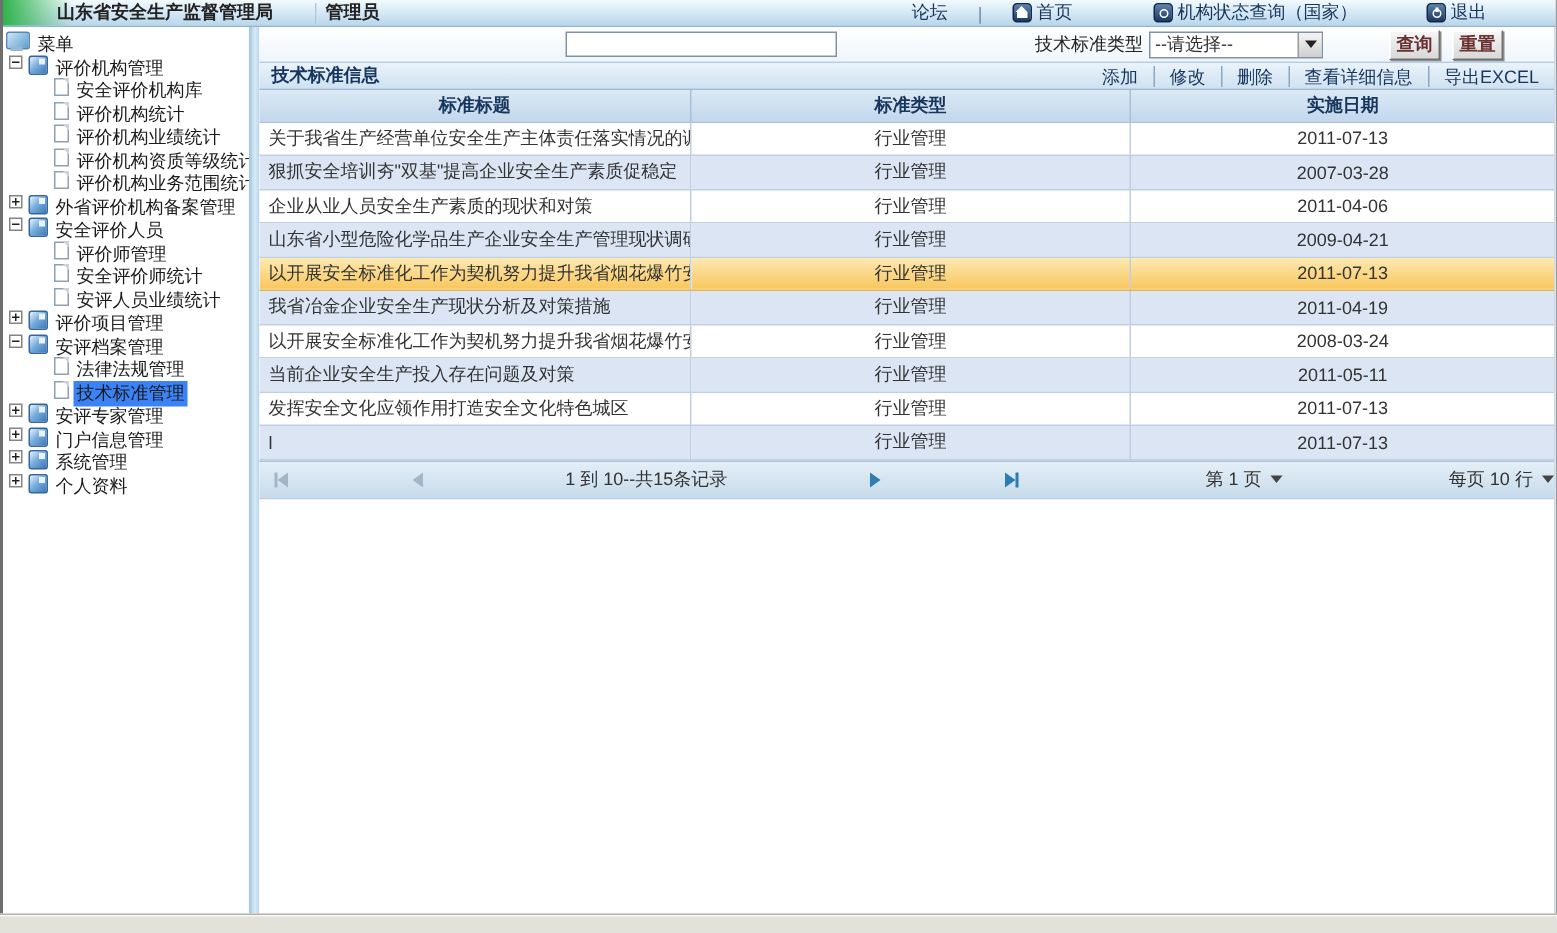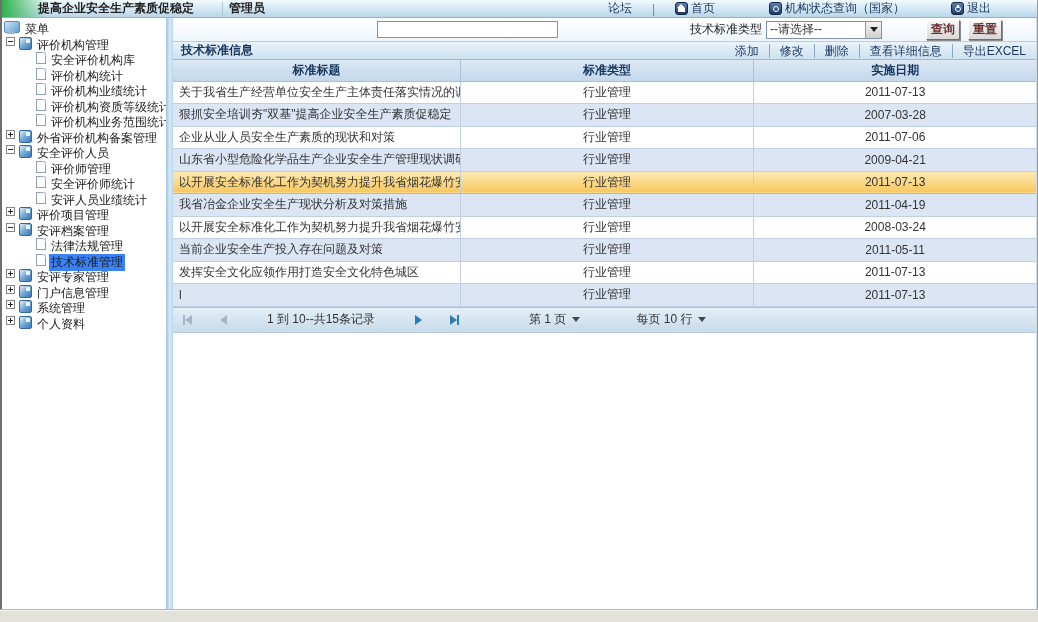--- a/index.html
+++ b/index.html
@@ -73,21 +73,21 @@
   .grid th { height:21px; background:linear-gradient(to bottom,#dce9f5,#c3d7ec); color:#17365d; font-weight:bold; border:1px solid #a8c0dc; border-top:none; text-align:center; }
   .grid th:first-child { border-left:none; } .grid th:last-child { border-right:none; }
   .grid td { height:22.5px; border:1px solid #c0cfe2; padding:0 6px; overflow:hidden; white-space:nowrap; }
   .grid td:first-child { border-left:none; text-align:left; }
   .grid td:last-child { border-right:none; }
   .grid td.c { text-align:center; }
   .grid tr.alt td { background:#dbe5f4; }
   .grid tr.sel td { background:linear-gradient(to bottom,#fdeab4 0%,#f9c75e 100%); border-top:1px solid #e3b34e; border-bottom:1px solid #e3b34e; }
 
   
-  .pager { height:26px; flex:0 0 26px; background:linear-gradient(to bottom,#e4eff7 0%,#c7dbeb 100%); border-top:1px solid #a9c4da; border-bottom:1px solid #b9cfe0; display:flex; align-items:center; color:#333; }
+  .pager { height:26px; flex:0 0 26px; background:linear-gradient(to bottom,#e4eff7 0%,#c7dbeb 100%); border-top:1px solid #a9c4da; border-bottom:1px solid #b9cfe0; display:flex; align-items:center; color:#333;justify-content:space-between; }
   .pg-ic { display:inline-flex; align-items:center; cursor:pointer; margin:0 14px; }
   .t-left { width:0;height:0;border-top:5px solid transparent;border-bottom:5px solid transparent;border-right:7px solid #a4b6c6; }
   .t-right { width:0;height:0;border-top:5px solid transparent;border-bottom:5px solid transparent;border-left:7px solid #2d7db5; }
   .bar-g { width:2px; height:10px; background:#a4b6c6; } .bar-b { width:2px; height:10px; background:#2d7db5; }
   .pg-first { margin-left:10px; }
   .pg-text { margin:0 26px; }
   .pg-drop { display:flex; align-items:center; gap:6px; cursor:pointer; margin-left:56px; }
   .pg-drop .tri-down { border-top-color:#444; }
 
   .filler { flex:1; background:#fff; }
@@ -95,21 +95,21 @@
   
   .statusbar { position:absolute; left:0; right:0; bottom:0; height:13px; background:#e2e1da; border-top:1px solid #b5b5ae; box-shadow:inset 0 1px 0 #f7f7f2; }
 </style>
 </head>
 <body>
 
 <div class="window">
 
   <div class="topbar">
     <div class="green-accent"></div>
-    <span class="tb-title">提高企业安全生产素质促稳定</span>
+    <span class="tb-title">山东省安全生产监督管理局</span>
     <span class="tb-sep-line"></span>
     <span class="tb-user">管理员</span>
     <div class="tb-right">
       <a class="tb-link">论坛</a>
       <span class="tb-pipe">|</span>
       <a class="tb-link">
         <span class="sq-icon">
             <span class="house"></span>
           </span>
         <span>首页</span>
@@ -274,21 +274,21 @@
               <td class="c">2011-07-13</td>
             </tr>
           <tr class="alt">
               <td>狠抓安全培训夯"双基"提高企业安全生产素质促稳定</td>
               <td class="c">行业管理</td>
               <td class="c">2007-03-28</td>
             </tr>
           <tr>
               <td>企业从业人员安全生产素质的现状和对策</td>
               <td class="c">行业管理</td>
-              <td class="c">2011-07-06</td>
+              <td class="c">2011-04-06</td>
             </tr>
           <tr class="alt">
               <td>山东省小型危险化学品生产企业安全生产管理现状调研报告</td>
               <td class="c">行业管理</td>
               <td class="c">2009-04-21</td>
             </tr>
           <tr class="sel">
               <td>以开展安全标准化工作为契机努力提升我省烟花爆竹安全管理水平</td>
               <td class="c">行业管理</td>
               <td class="c">2011-07-13</td>

